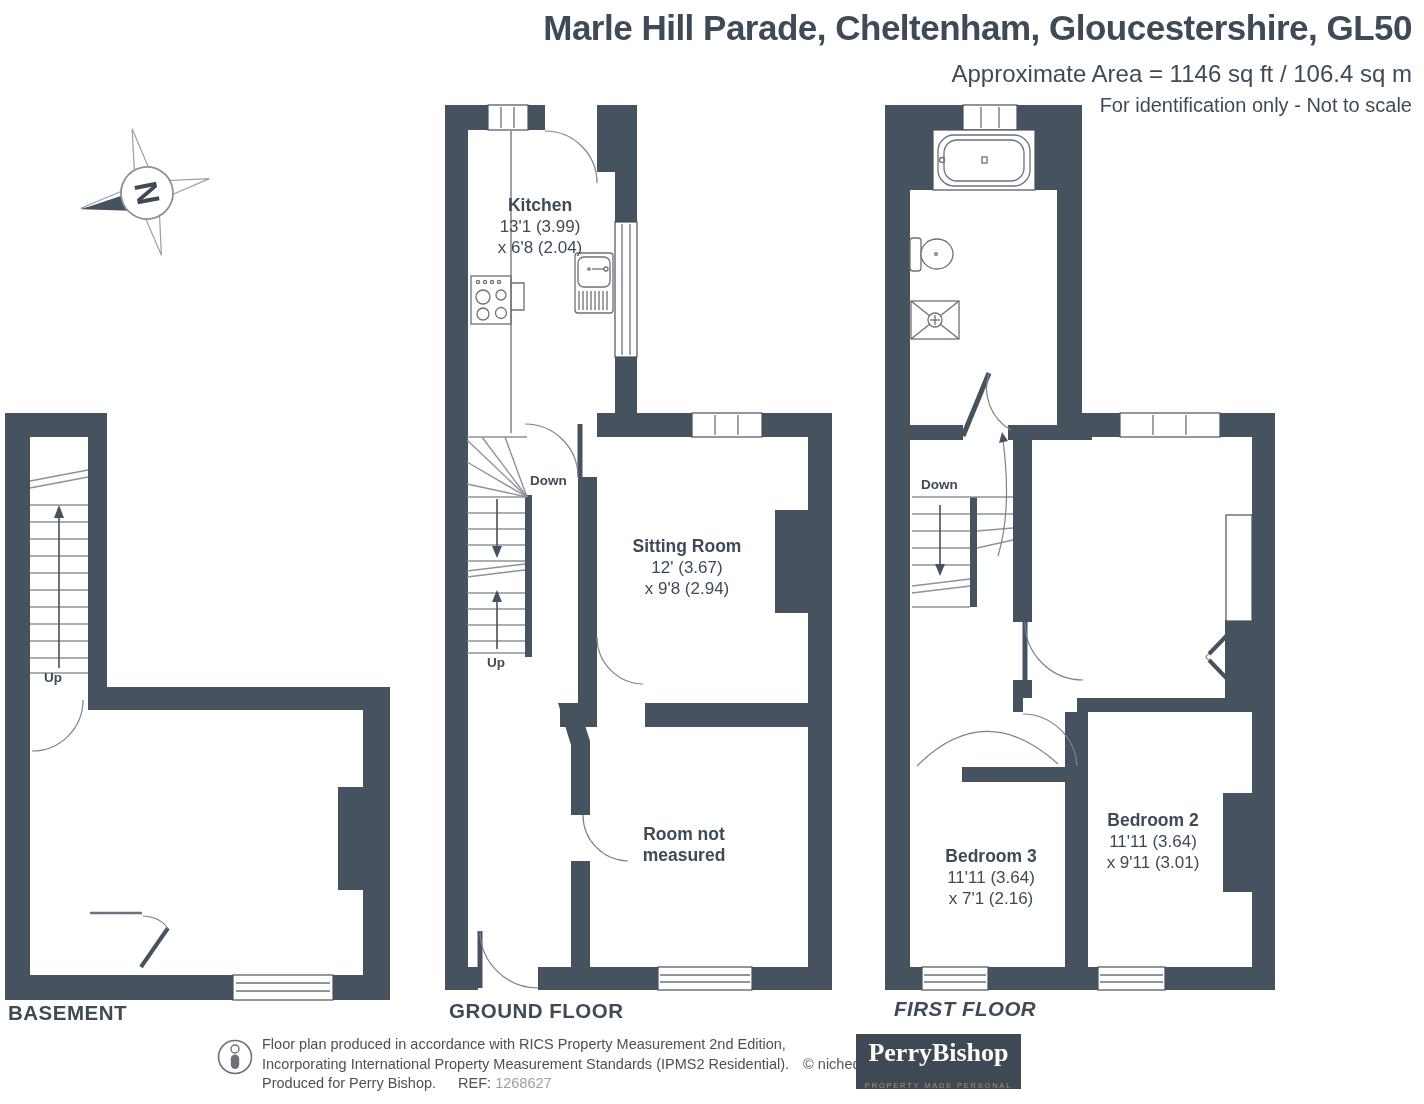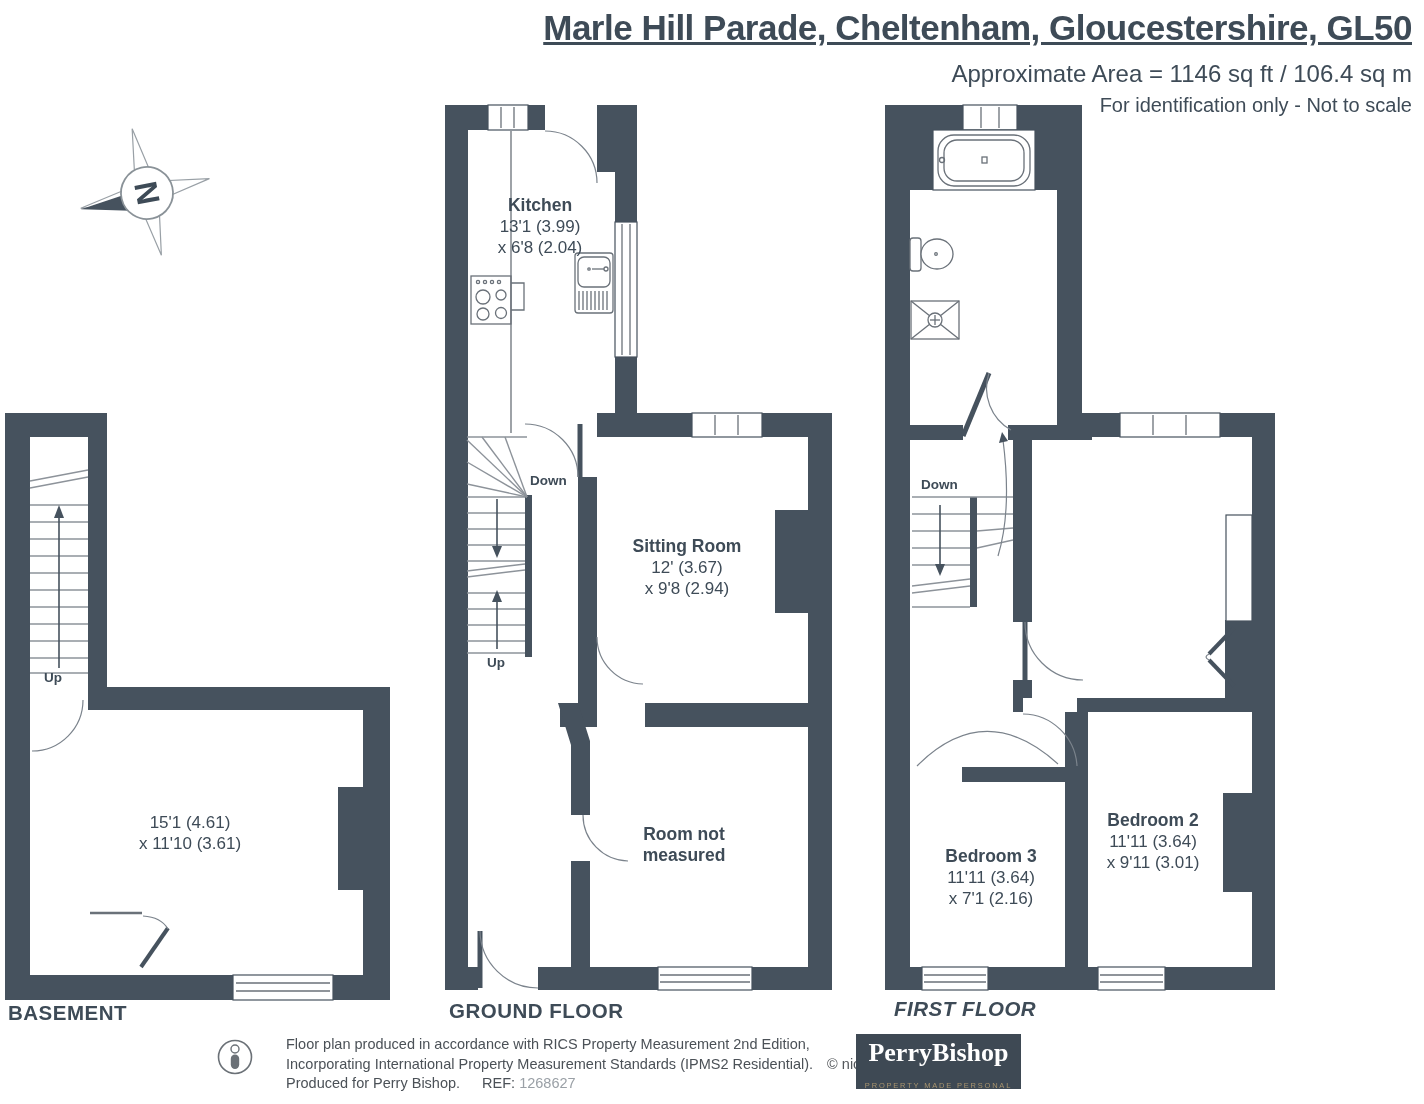--- a/index.html
+++ b/index.html
@@ -3,41 +3,41 @@
 <meta charset="utf-8">
 <style>
   :root{
     --wall:#46525e; --text:#3e4b57; --step:#8d939a; --gold:#a8946e;
     --ref_gray:#9aa0a6; --logo_bg:#3e4954; --thin:#6a7179; --arc:#7b838c;
   }
   html,body{margin:0;padding:0;background:#fff;}
   #page{position:relative;width:1424px;height:1104px;background:#fff;overflow:hidden;
         font-family:"Liberation Sans",sans-serif;}
   .hdr{position:absolute;right:12px;color:var(--text);text-align:right;white-space:nowrap;}
-  .title{top:8px;font-size:35px;font-weight:bold;letter-spacing:-0.5px;text-decoration:underline;}
+  .title{top:8px;font-size:35px;font-weight:bold;letter-spacing:-0.5px;}
   .area{top:60px;font-size:24px;}
   .note{top:94px;font-size:20px;}
   svg{position:absolute;left:0;top:0;}
   .w{fill:var(--wall);}
   .win{fill:#fff;stroke:var(--wall);stroke-width:1.2;}
   .gap{fill:#fff;}
   .arc{fill:none;stroke:var(--arc);stroke-width:1.2;}
   .leaf{stroke:var(--wall);stroke-width:5;fill:none;}
   .step{stroke:var(--step);stroke-width:1.4;fill:none;}
   .fx{fill:none;stroke:var(--thin);stroke-width:1.3;}
   .fxw{fill:#fff;stroke:var(--thin);stroke-width:1.3;}
   .arr{stroke:var(--wall);stroke-width:1.6;fill:none;}
   .arrh{fill:var(--wall);stroke:none;}
   .lbl{position:absolute;text-align:center;color:var(--text);
        font-size:17px;line-height:21px;}
   .lbl .nm{font-weight:bold;font-size:17.5px;}
   .floor-lbl{position:absolute;font-weight:bold;font-size:20.5px;color:var(--text);letter-spacing:.5px;}
   .dir{position:absolute;font-weight:bold;font-size:13.5px;color:var(--text);}
   .footer{position:absolute;left:262px;top:1035px;width:660px;color:#4b5157;
-          font-size:14.5px;line-height:19.5px;margin-left:24px;}
+          font-size:14.5px;line-height:19.5px;}
   .footer .cp{margin-left:14px;color:#53575b;}
   .footer .ref-label{margin-left:22px;}
   .footer .ref-value{color:var(--ref_gray);}
   .logo{position:absolute;left:856px;top:1034px;width:165px;height:55px;
         background:var(--logo_bg);text-align:center;}
   .logo .nm{font-family:"Liberation Serif",serif;font-weight:bold;color:#fff;
             font-size:26px;margin-top:5px;line-height:28px;}
   .logo .tg{font-size:7.5px;letter-spacing:1.8px;color:var(--gold);margin-top:14px;}
 </style>
 </head>
@@ -320,24 +320,20 @@
   </div>
   <div class="lbl" style="left:597px;top:536px;width:180px;">
     <div class="nm">Sitting Room</div>
     <div>12' (3.67)</div>
     <div>x 9'8 (2.94)</div>
   </div>
   <div class="lbl" style="left:594px;top:824px;width:180px;">
     <div class="nm">Room not</div>
     <div class="nm">measured</div>
   </div>
-  <div class="lbl" style="left:100px;top:812px;width:180px;">
-    <div>15'1 (4.61)</div>
-    <div>x 11'10 (3.61)</div>
-  </div>
   <div class="lbl" style="left:1063px;top:810px;width:180px;">
     <div class="nm">Bedroom 2</div>
     <div>11'11 (3.64)</div>
     <div>x 9'11 (3.01)</div>
   </div>
   <div class="lbl" style="left:901px;top:846px;width:180px;">
     <div class="nm">Bedroom 3</div>
     <div>11'11 (3.64)</div>
     <div>x 7'1 (2.16)</div>
   </div>

